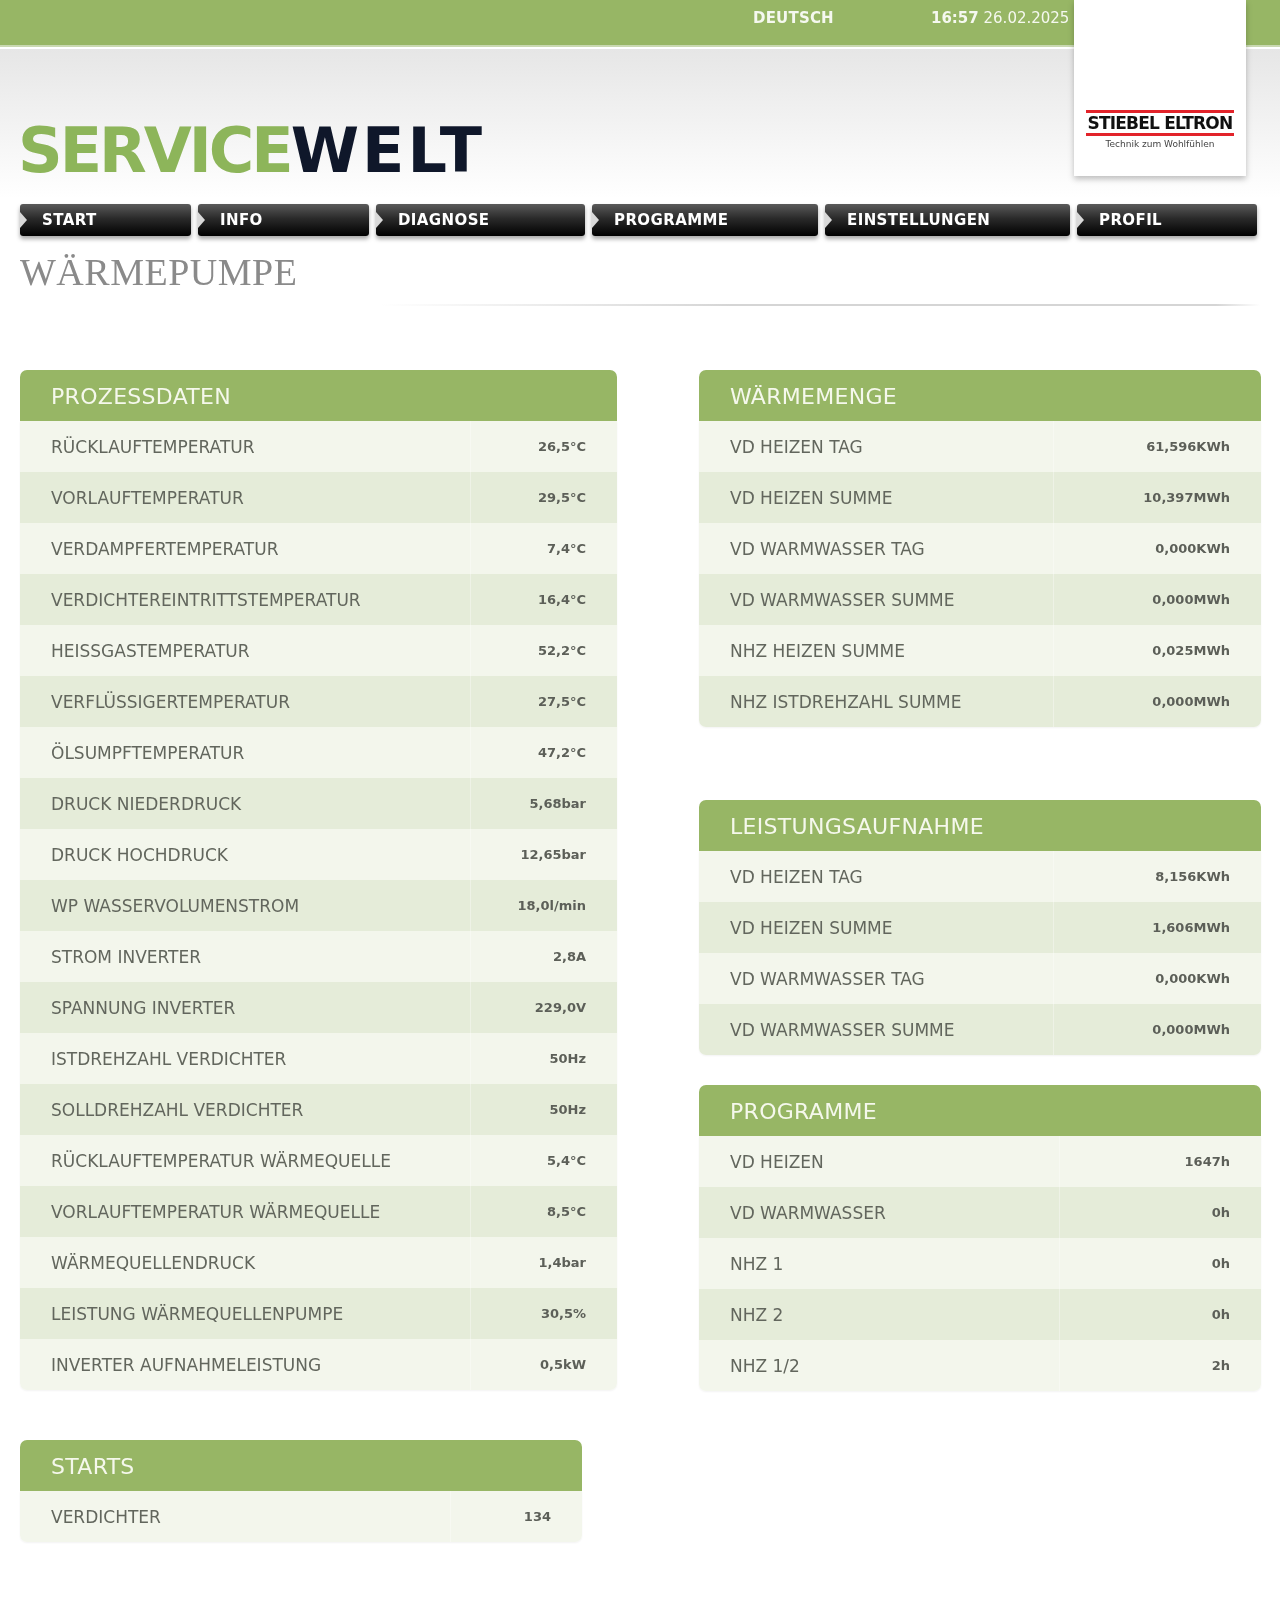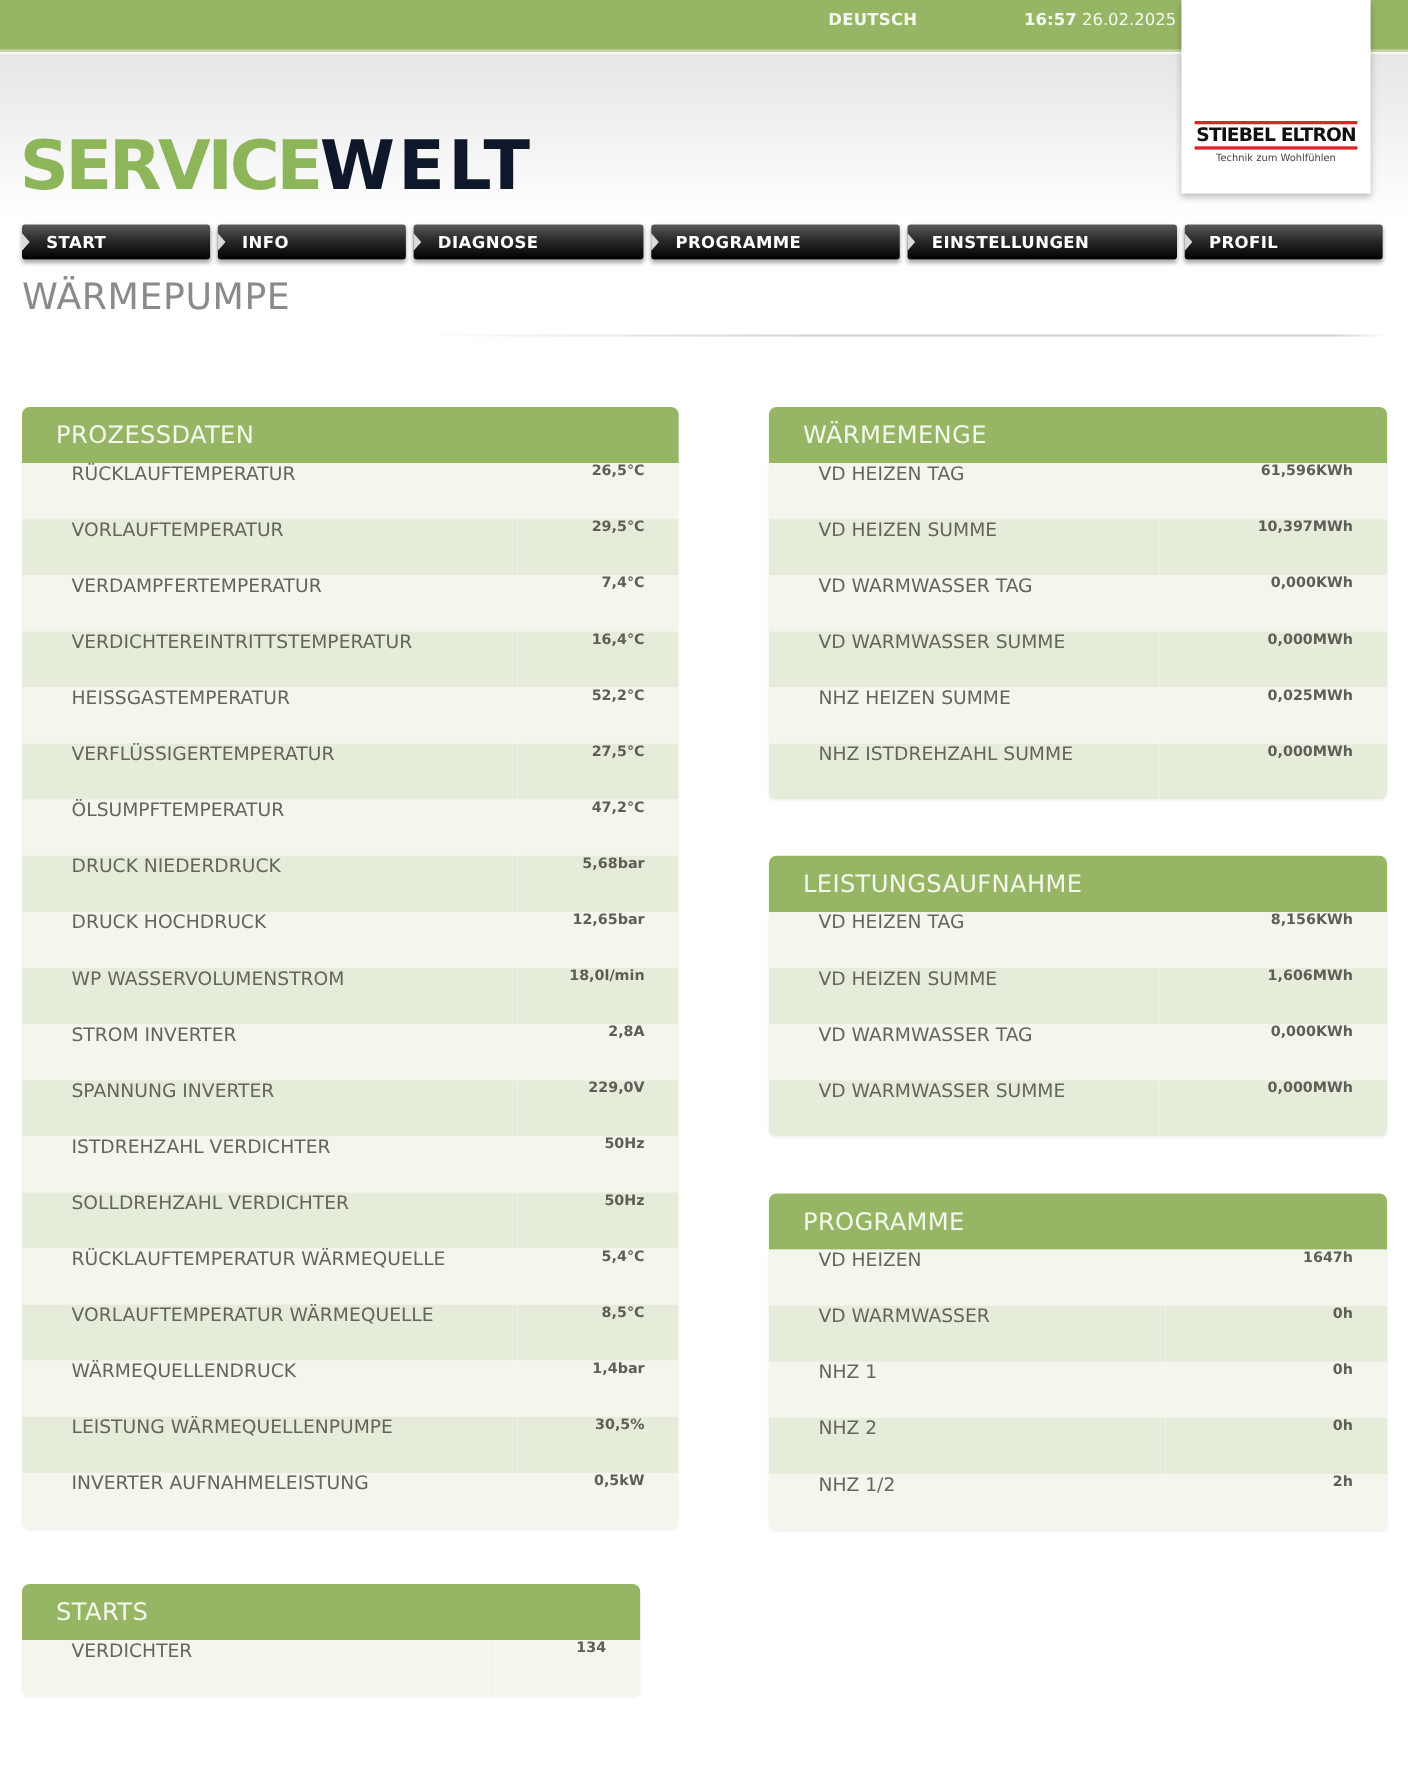--- a/index.html
+++ b/index.html
@@ -27,28 +27,28 @@
   .sw-service { color: #8db55a; font-weight: bold; letter-spacing: -3px; }
   .sw-welt { color: #0f172a; font-weight: bold; letter-spacing: 3px; }
 
   
   .nav { position: absolute; top: 204px; left: 0; height: 32px; }
   .nav-btn { position: absolute; top: 0; height: 32px; background: linear-gradient(#5a5a5a 0%, #2a2a2a 45%, #000 100%); border-radius: 3px; box-shadow: 0 3px 4px rgba(0,0,0,0.35); cursor: pointer; }
   .nav-btn .arrow { position: absolute; left: 0; top: 8px; width: 0; height: 0; border-top: 8px solid transparent; border-bottom: 8px solid transparent; border-left: 7px solid #d9d9d9; }
   .nav-btn .lbl { position: absolute; left: 22px; top: 7px; font-size: 15px; font-weight: bold; color: #ffffff; letter-spacing: 0.4px; }
 
   
-  .page-title { position: absolute; left: 20px; top: 250px; font-size: 33px; color: #8a8a8a; letter-spacing: 0.5px; }
+  .page-title { position: absolute; left: 20px; top: 250px; font-size: 38px; color: #8a8a8a; letter-spacing: 0.5px; font-family: Liberation Serif, serif; }
   .title-rule { position: absolute; left: 380px; top: 304px; width: 880px; height: 2px; background: linear-gradient(90deg, rgba(220,220,220,0), #d5d5d5 40%, #d5d5d5 95%, rgba(220,220,220,0)); }
 
   
   .panel { position: absolute; }
   .panel-head { height: 51px; background: #97b665; border-radius: 7px 7px 0 0; padding-left: 31px; }
   .panel-head span { font-size: 22px; color: #f5f8ec; line-height: 54px; letter-spacing: 0.3px; }
-  .row { height: 51px; display: flex; align-items: flex-start; position: relative; padding-left: 14px; }
+  .row { height: 51px; display: flex; align-items: center; position: relative; }
   .row:nth-child(odd) { background: #f3f6ec; }
   .row:nth-child(even) { background: #e5ecd9; }
   .row .divider { position: absolute; top: 0; bottom: 0; width: 1px; background: rgba(255,255,255,0.35); }
   .row .k { padding-left: 31px; font-size: 17px; color: #62665d; flex: 1; white-space: nowrap; }
   .row .v { padding-right: 31px; font-size: 13px; font-weight: bold; color: #5c5f58; text-align: right; white-space: nowrap; }
   .rows { border-radius: 0 0 7px 7px; overflow: hidden; box-shadow: 0 1px 2px rgba(0,0,0,0.05); }
 </style>
 </head>
 <body>
 
@@ -228,21 +228,21 @@
         <span class="k">NHZ HEIZEN SUMME</span>
         <span class="v">0,025MWh</span>
       </div>
       <div class="row">
         <span class="divider" style="left: 354px;"></span>
         <span class="k">NHZ ISTDREHZAHL SUMME</span>
         <span class="v">0,000MWh</span>
       </div>
     </div>
   </div>
-<div class="panel" style="left:699px;top:778px;width:562px">
+<div class="panel" style="left:699px;top:800px;width:562px">
     <div class="panel-head"><span>LEISTUNGSAUFNAHME</span></div>
     <div class="rows">
       <div class="row">
         <span class="divider" style="left: 354px;"></span>
         <span class="k">VD HEIZEN TAG</span>
         <span class="v">8,156KWh</span>
       </div>
       <div class="row">
         <span class="divider" style="left: 354px;"></span>
         <span class="k">VD HEIZEN SUMME</span>

